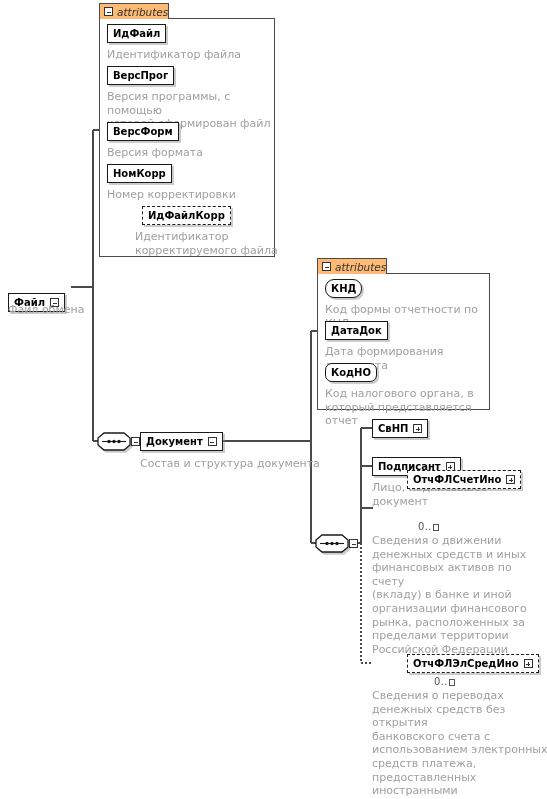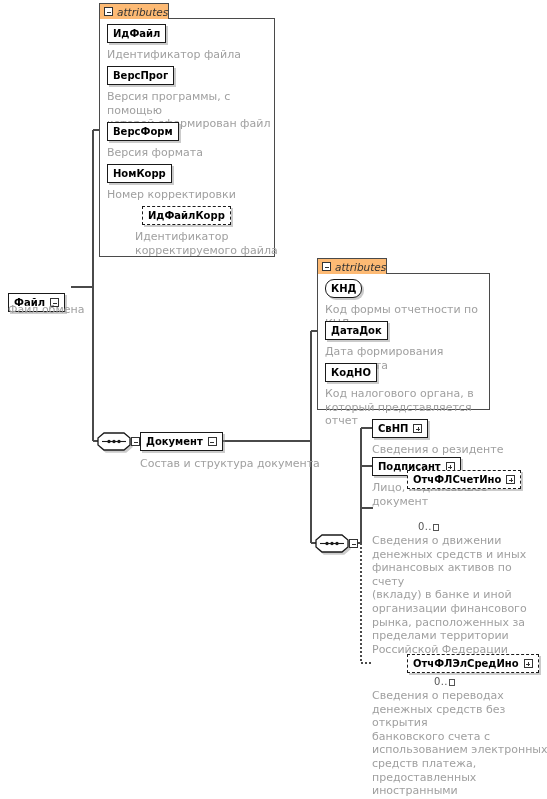--- a/index.html
+++ b/index.html
@@ -275,41 +275,40 @@
     <div class="node" style="left:8px; top:21px;border-radius:9px;">
       <span class="lbl">КНД</span>
     </div>
     <div class="desc" style="left:8px; top:45px; width:170px;">Код формы отчетности по КНД</div>
 
     <div class="node" style="left:8px; top:63px;">
       <span class="lbl">ДатаДок</span>
     </div>
     <div class="desc" style="left:8px; top:87px; width:172px;">Дата формирования документа</div>
 
-    <div class="node" style="left:8px; top:105px;">
+    <div class="node" style="left:8px; top:105px;border-radius:7px;">
       <span class="lbl">КодНО</span>
     </div>
     <div class="desc" style="left:8px; top:129px; width:166px;">Код налогового органа, в
 который представляется отчет</div>
   </div>
 
   <svg class="seqicon" style="left:315px; top:534px;" viewBox="0 0 34 19" width="34" height="19">
     <path d="M 7 1 L 27 1 L 33 6 L 33 13 L 27 18 L 7 18 L 1 13 L 1 6 Z" fill="#ffffff" stroke="#1a1a1a" stroke-width="1.3"></path>
     <line x1="5" y1="9.5" x2="29" y2="9.5" stroke="#1a1a1a" stroke-width="1.1"></line>
     <circle cx="12" cy="9.5" r="1.7" fill="#1a1a1a"></circle>
     <circle cx="17" cy="9.5" r="1.7" fill="#1a1a1a"></circle>
     <circle cx="22" cy="9.5" r="1.7" fill="#1a1a1a"></circle>
   </svg>
   <div class="stub" style="left:349px; top:539px;"></div>
 
   <div class="node" style="left:372px; top:419px;">
     <span class="lbl">СвНП</span>
     <span class="boxglyph plus glyph-right"></span>
   </div>
-  <div class="desc" style="left:372px; top:443px; width:175px;">Сведения о резиденте</div>
 
   <div class="node" style="left:372px; top:457px;">
     <span class="lbl">Подписант</span>
     <span class="boxglyph plus glyph-right"></span>
   </div>
   <div class="desc" style="left:372px; top:481px; width:175px;">Лицо, подписавшее документ</div>
 
   <div class="node optional" style="left:372px; top:470px;">
     <span class="lbl">ОтчФЛСчетИно</span>
     <span class="boxglyph plus glyph-right"></span>

